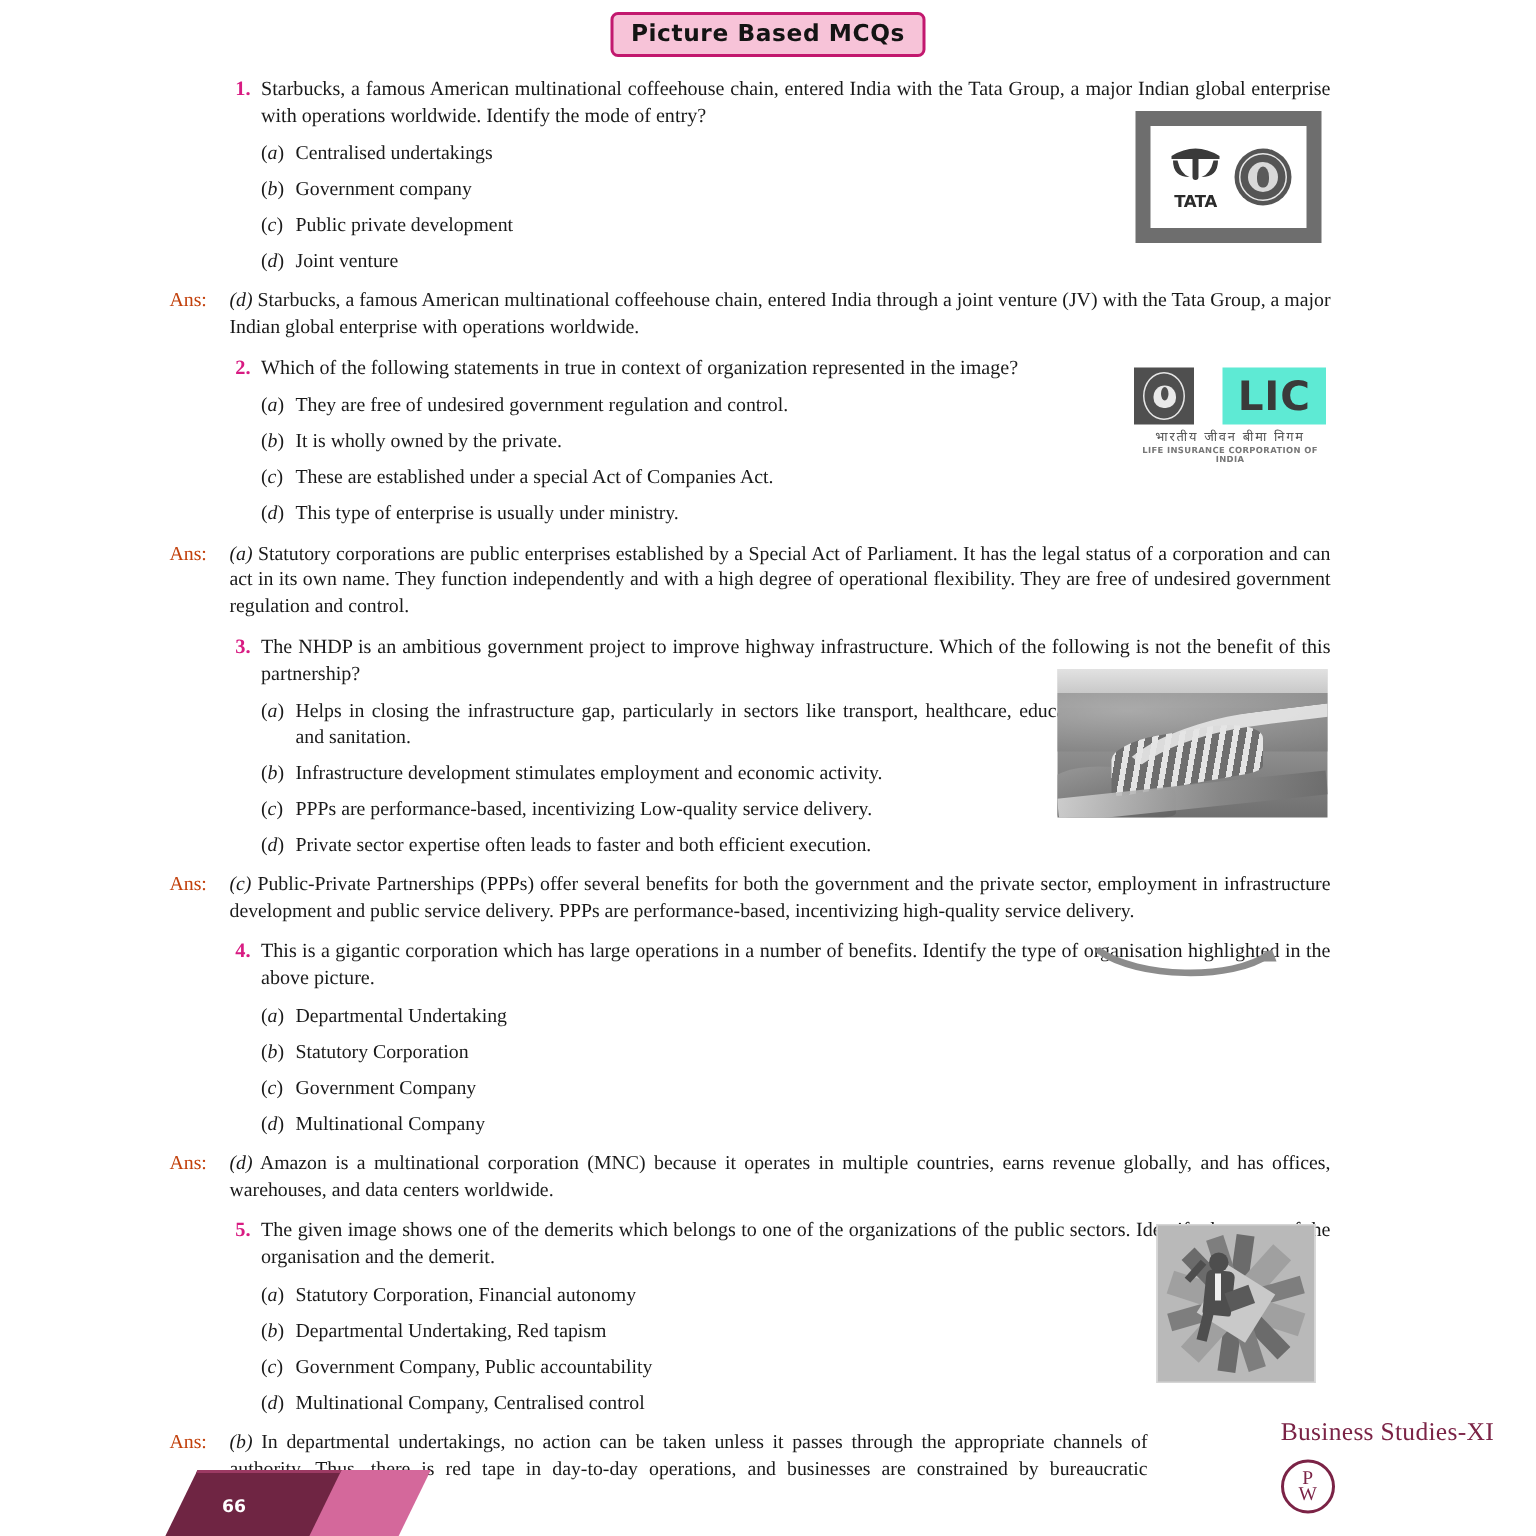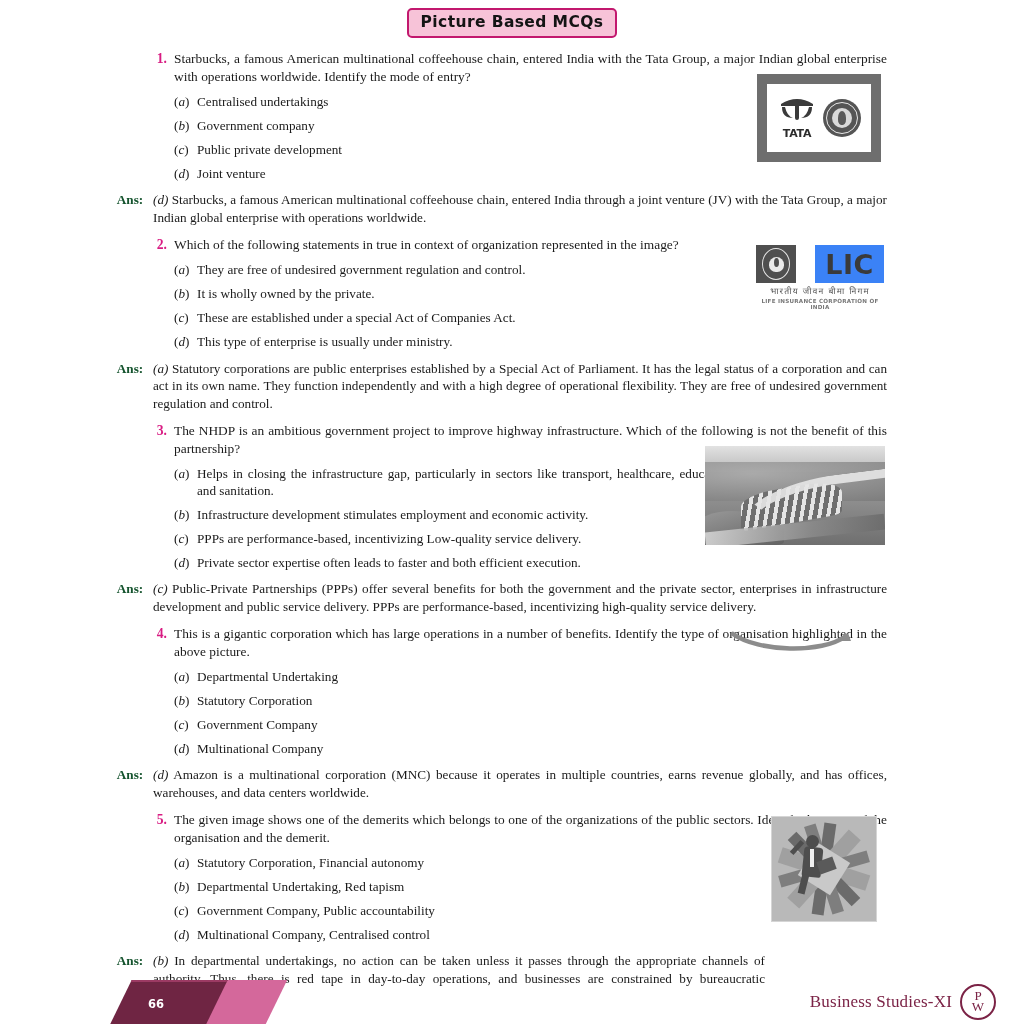--- a/index.html
+++ b/index.html
@@ -85,25 +85,25 @@
   .opttext { flex: 1; }
 
   .ansline {
     display: flex;
     align-items: flex-start;
     font-size: 13.2px;
     line-height: 1.35;
     margin-top: 9px;
   }
   .anslabel {
-    color: #14532d;
-    font-weight: bold;
+    color: #c2410c;
+    font-weight: normal;
     flex: none;
     width: 34px;
-    text-align: center;
+    text-align: left;
     padding-right: 6px;
     margin-left: -32px;
   }
   .anstext {
     flex: 1;
     text-align: justify;
     text-justify: inter-word;
   }
 
   
@@ -192,21 +192,21 @@
   .lic-hands::after {
     content: "";
     position: absolute;
     left: 5px; top: 1px;
     width: 5px; height: 9px;
     background: #4f4f4f;
     border-radius: 50%;
   }
   .lic-word {
     flex: 1;
-    background: #3b82f6;
+    background: #5eead4;
     margin-left: 19px;
     display: flex;
     align-items: center;
     justify-content: center;
   }
   .lic-word span {
     font-family: "DejaVu Sans", sans-serif;
     font-weight: bold;
     font-size: 27px;
     line-height: 1;
@@ -397,24 +397,25 @@
     left: 28px; top: 21px;
     color: #ffffff;
     font-family: "DejaVu Sans", sans-serif;
     font-size: 11.5px;
     font-weight: bold;
     z-index: 3;
   }
 
   .footer-right {
     position: absolute;
-    right: 28px; bottom: 4px;
-    display: flex;
-    align-items: center;
+    right: 28px; bottom: 15px;
+    display: flex;
+    align-items: flex-start;
     gap: 8px;
+    flex-direction: column;
   }
   .fr-title {
     font-family: "Liberation Serif", serif;
     font-size: 17px;
     color: #7b2346;
     letter-spacing: 0.2px;
   }
   .pw-logo {
     width: 32px; height: 32px;
     border-radius: 50%;
@@ -512,21 +513,21 @@
     <div class="opt">
       <span class="optkey">(<i>c</i>)</span>
       <span class="opttext">PPPs are performance-based, incentivizing Low-quality service delivery.</span>
     </div>
     <div class="opt">
       <span class="optkey">(<i>d</i>)</span>
       <span class="opttext">Private sector expertise often leads to faster and both efficient execution.</span>
     </div>
     <div class="ansline">
       <span class="anslabel">Ans:</span>
-      <span class="anstext"><i>(c)</i> <span>Public-Private Partnerships (PPPs) offer several benefits for both the government and the private sector, enterprises in infrastructure development and public service delivery. PPPs are performance-based, incentivizing high-quality service delivery.</span></span>
+      <span class="anstext"><i>(c)</i> <span>Public-Private Partnerships (PPPs) offer several benefits for both the government and the private sector, employment in infrastructure development and public service delivery. PPPs are performance-based, incentivizing high-quality service delivery.</span></span>
     </div>
   </div>
 
   <div class="qblock" style="margin-top:9px">
     <div class="qline">
       <span class="qnum">4.</span>
       <span class="qtext">This is a gigantic corporation which has large operations in a number of benefits. Identify the type of organisation highlighted in the above picture.</span>
     </div>
     <div class="opt">
       <span class="optkey">(<i>a</i>)</span>

